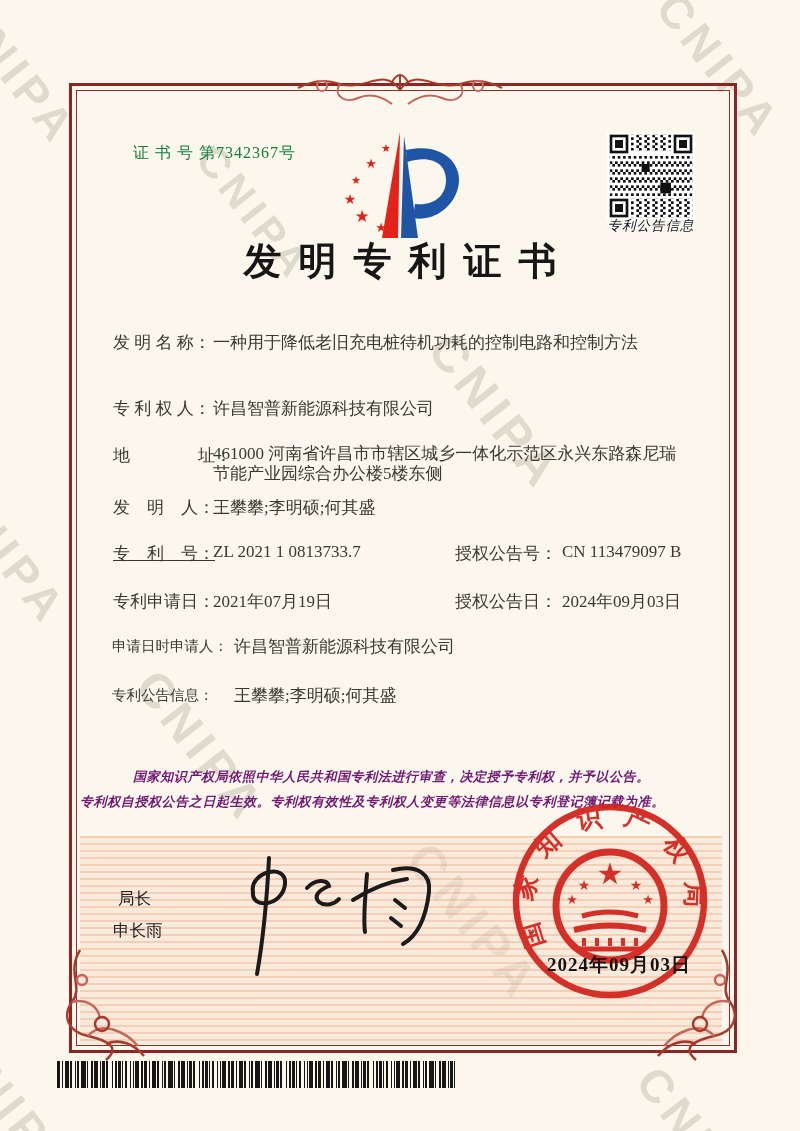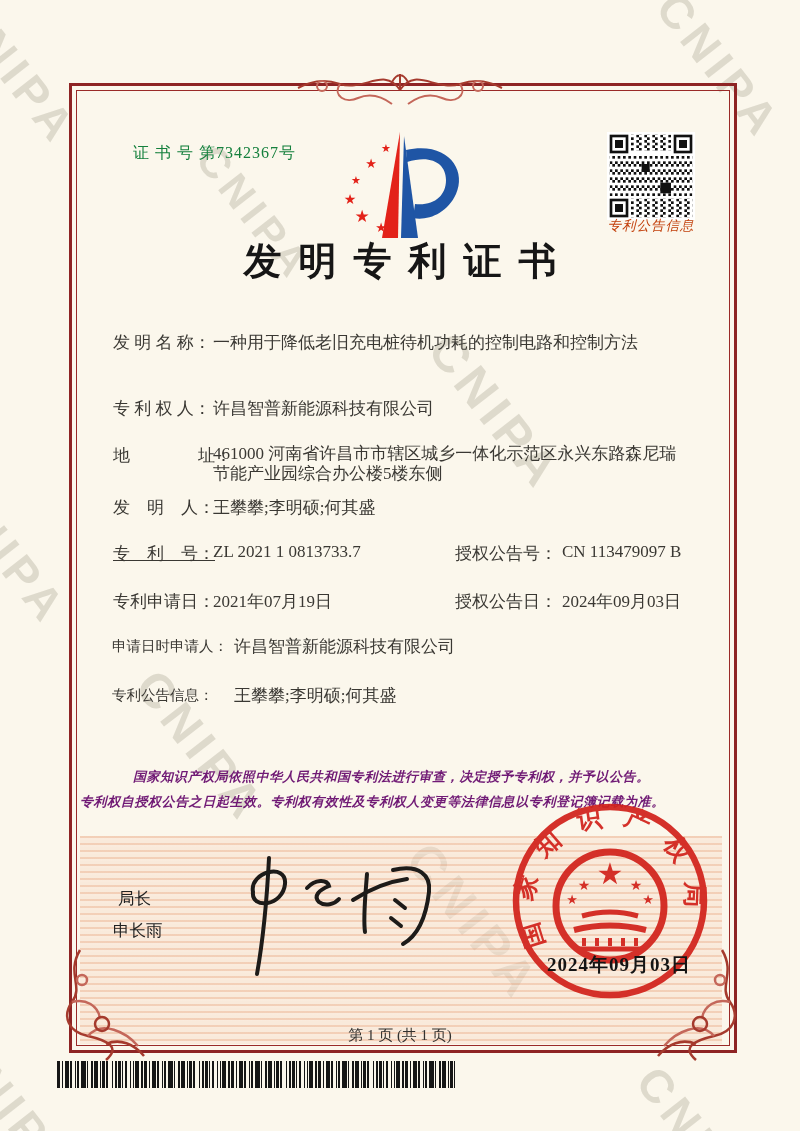--- a/index.html
+++ b/index.html
@@ -14,21 +14,21 @@
         background-color:rgba(247,216,194,0.40);
         background-image:repeating-linear-gradient(180deg,rgba(228,146,102,0.30) 0 1.5px,rgba(252,238,226,0.30) 1.5px 3.5px,transparent 3.5px 7px);}
   .t{position:absolute;white-space:nowrap;}
   .lbl{font-size:17px;color:#3a3833;}
   .val{font-size:17px;color:#3a3833;}
   .small{font-size:14.5px;}
   .cert-no{left:133px;top:143px;font-size:16px;letter-spacing:1px;color:#15803d;}
   .title{left:0;top:236px;width:800px;text-align:center;font-size:38px;font-weight:bold;letter-spacing:17px;
          color:#161616;font-family:"Liberation Sans","DejaVu Sans",sans-serif;text-indent:17px;}
   .qr-caption{left:596px;top:217px;width:110px;text-align:center;font-size:13.5px;letter-spacing:1px;
-              font-style:italic;color:#c2410c;}
+              font-style:italic;color:#0f172a;}
   .statement{font-size:13px;letter-spacing:0.6px;color:#701a75;font-style:italic;font-weight:bold;}
   .sig-label{font-family:"Liberation Sans","DejaVu Sans",sans-serif;font-size:16.5px;color:#222;}
   .seal-date{left:547px;top:952px;font-size:19px;font-weight:bold;letter-spacing:1px;color:#141414;}
   .footer{left:0;top:1026px;width:800px;text-align:center;font-size:15px;color:#33312e;}
   .addr-val{position:absolute;left:213px;top:444px;width:478px;font-size:17px;line-height:20px;color:#3a3833;}
 </style>
 </head>
 <body>
 
 <div class="page">
@@ -203,19 +203,18 @@
     </g>
     <g fill="none" stroke="#d2231c">
       <path d="M78,118 Q106,110 134,118" stroke-width="5"></path>
       <path d="M70,132 Q106,123 142,132" stroke-width="6"></path>
       <path d="M80,140 L80,148 M93,140 L93,148 M106,140 L106,148 M119,140 L119,148 M132,140 L132,148" stroke-width="4"></path>
       <path d="M72,151 L140,151" stroke-width="5"></path>
     </g>
   </svg>
   <div class="t seal-date">2024年09月03日</div>
 
-  <div class="t footer">第 1 页 (共 1 页)</div>
 
   <svg style="position:absolute;left:57px;top:1061px;" width="398" height="27" viewBox="0 0 398 27">
     <line x1="0" y1="13.5" x2="398" y2="13.5" stroke="#161616" stroke-width="27" stroke-dasharray="3 2 1 2 4 1 2 3 1 1 2 2 5 1 1 3 2 1 4 2 1 1 3 1 2 4 1 2 2 1 3 1 1 2 2 3 1 2 1 1 4 2 2 1"></line>
   </svg>
 
 </div>
 
 </body></html>

